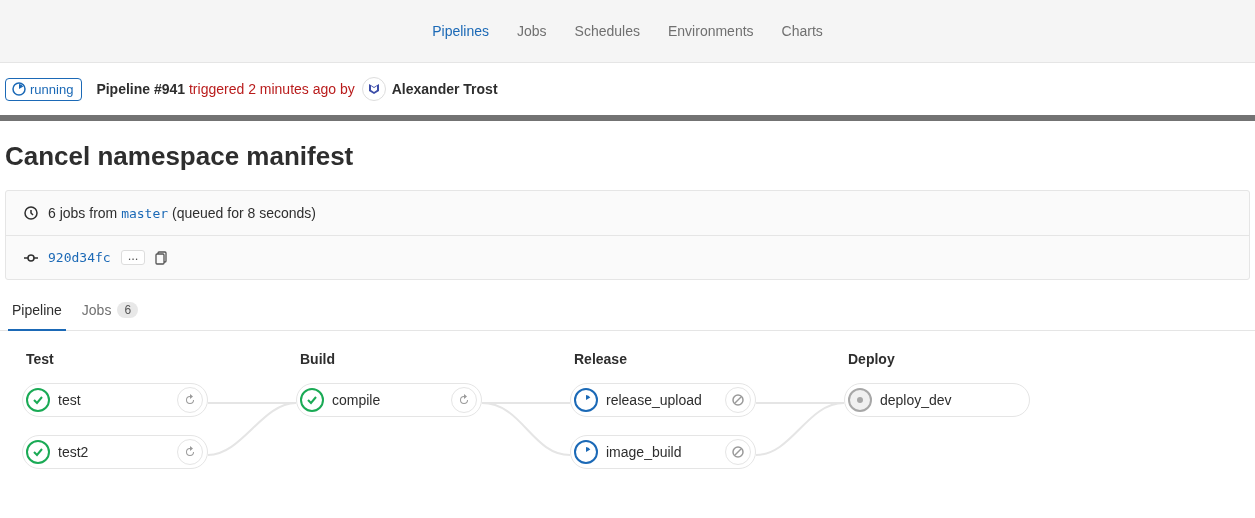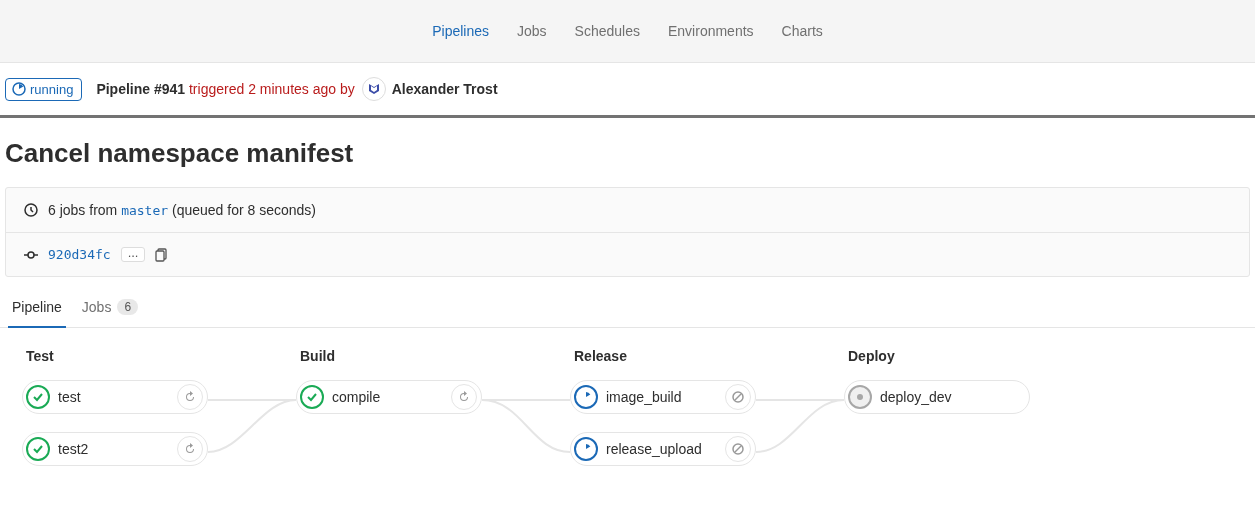--- a/index.html
+++ b/index.html
@@ -22,21 +22,21 @@
   .nav-item {
     color: #707070;
     cursor: pointer;
     font-size: 14px;
   }
   .nav-item.active { color: #1b69b6; }
   .header-row {
     display: flex;
     align-items: center;
     padding: 14px 5px 14px 5px;
-    border-bottom: 3px solid #737373;
+    border-bottom: 6px solid #737373;
     justify-content: space-between;
   }
   .status-badge {
     border: 1px solid #1b69b6;
     color: #1b69b6;
     border-radius: 4px;
     padding: 3px 8px 3px 6px;
     display: inline-flex;
     align-items: center;
     gap: 4px;
@@ -340,35 +340,35 @@
   </div>
 
   <div class="stage stage-release">
     <div class="stage-title">Release</div>
     <div class="job-pill">
       <span class="job-status st-running">
         <svg width="12" height="12" viewBox="0 0 12 12">
             <path d="M6 6 L6 1 A5 5 0 0 1 10.3 3.5 Z" fill="currentColor"></path>
           </svg>
       </span>
-      <span class="job-name">image_build</span>
+      <span class="job-name">release_upload</span>
       <span class="job-action">
         <svg viewBox="0 0 12 12">
             <circle cx="6" cy="6" r="5" fill="none" stroke="currentColor" stroke-width="1.5"></circle>
             <line x1="3" y1="9" x2="9" y2="3" stroke="currentColor" stroke-width="1.5"></line>
           </svg>
       </span>
     </div>
     <div class="job-pill">
       <span class="job-status st-running">
         <svg width="12" height="12" viewBox="0 0 12 12">
             <path d="M6 6 L6 1 A5 5 0 0 1 10.3 3.5 Z" fill="currentColor"></path>
           </svg>
       </span>
-      <span class="job-name">release_upload</span>
+      <span class="job-name">image_build</span>
       <span class="job-action">
         <svg viewBox="0 0 12 12">
             <circle cx="6" cy="6" r="5" fill="none" stroke="currentColor" stroke-width="1.5"></circle>
             <line x1="3" y1="9" x2="9" y2="3" stroke="currentColor" stroke-width="1.5"></line>
           </svg>
       </span>
     </div>
   </div>
 
   <div class="stage stage-deploy">

